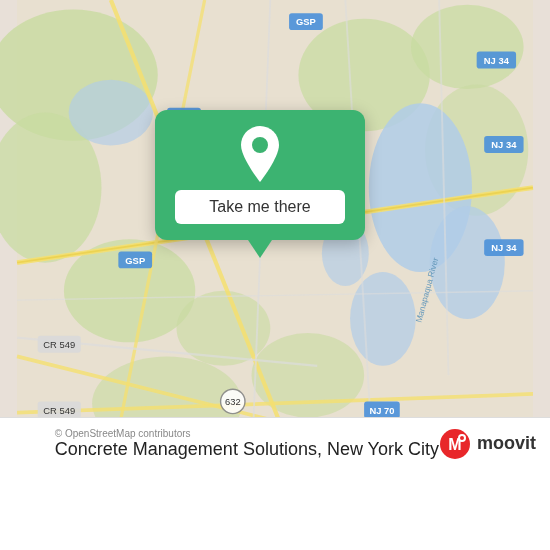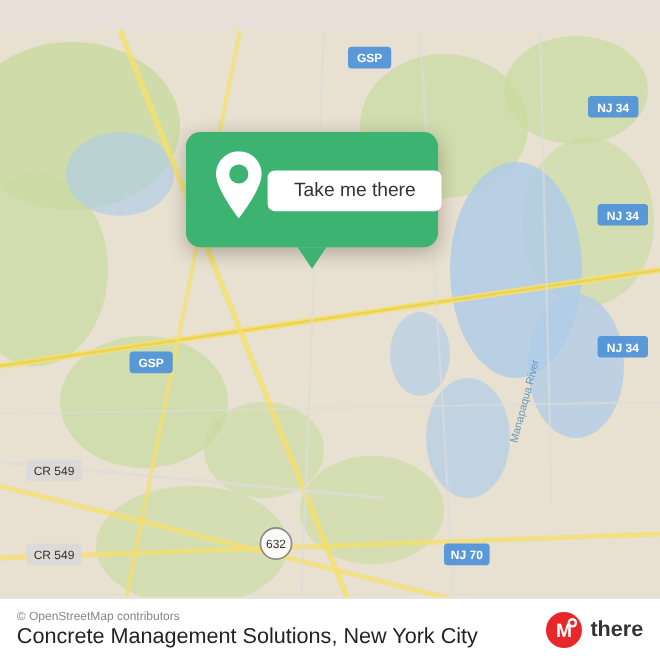--- a/index.html
+++ b/index.html
@@ -6,21 +6,21 @@
     body {
       width: 550px;
       height: 550px;
       overflow: hidden;
       font-family: Arial, sans-serif;
       position: relative;
     }
 
     #map-container {
       width: 550px;
-      height: 550px;
+      height: 469px;
       position: relative;
       background-color: #e8e0d8;
       overflow: hidden;
     }
 
     
     #map-svg {
       position: absolute;
       top: 0; left: 0;
       width: 100%; height: 100%;
@@ -28,20 +28,21 @@
 
     
     #popup-card {
       position: absolute;
       top: 110px;
       left: 155px;
       width: 210px;
       background: #3cb371;
       border-radius: 12px;
       display: flex;
+      flex-direction: column;
       align-items: center;
       padding: 18px 20px 16px 20px;
       box-shadow: 0 4px 16px rgba(0,0,0,0.25);
     }
 
     #popup-card::after {
       content: '';
       position: absolute;
       bottom: -18px;
       left: 50%;
@@ -77,21 +78,21 @@
     
     #bottom-bar {
       position: absolute;
       bottom: 0;
       left: 0;
       width: 550px;
       background: white;
       border-top: 1px solid #ddd;
       display: flex;
       align-items: center;
-      justify-content: space-between;
+      justify-content: flex-end;
       padding: 10px 14px;
       height: 52px;
     }
 
     #bottom-left {
       display: flex;
       flex-direction: column;
     }
 
     #attribution {
@@ -215,17 +216,17 @@
 
     <div id="moovit-logo">
 
       <svg id="moovit-icon" width="32" height="32" viewBox="0 0 32 32" xmlns="http://www.w3.org/2000/svg">
         <circle cx="16" cy="16" r="15" fill="#e8272a"></circle>
         <text x="16" y="22" text-anchor="middle" font-size="16" font-weight="bold" fill="white">M</text>
 
         <circle cx="23" cy="10" r="4" fill="white"></circle>
         <circle cx="23" cy="10" r="2" fill="#e8272a"></circle>
       </svg>
-      <span id="moovit-text">there</span>
+      <span id="moovit-text">moovit</span>
     </div>
   </div>
 
 </div>
 
 </body></html>

